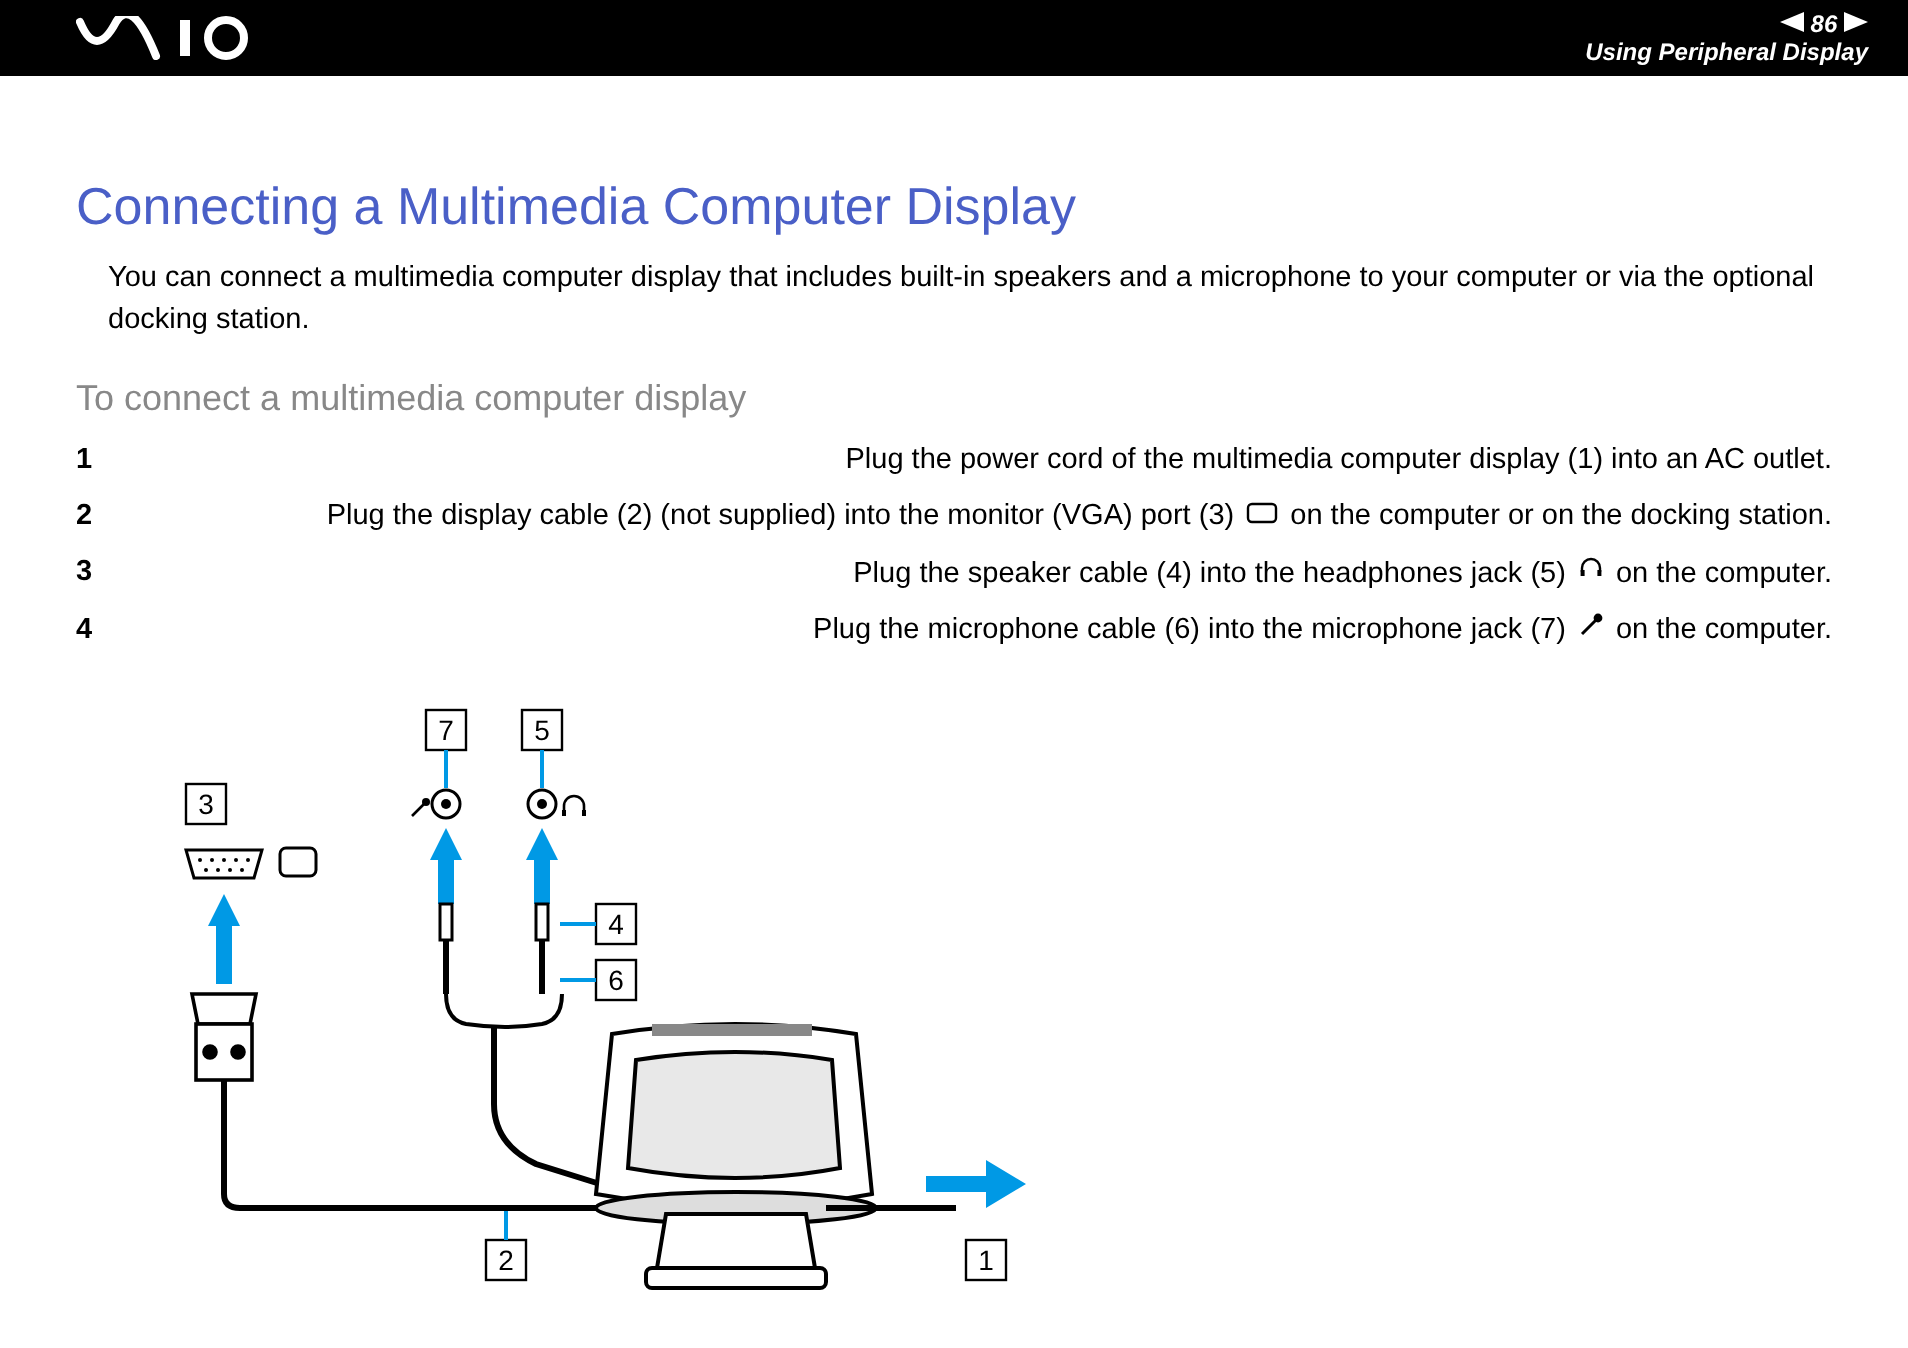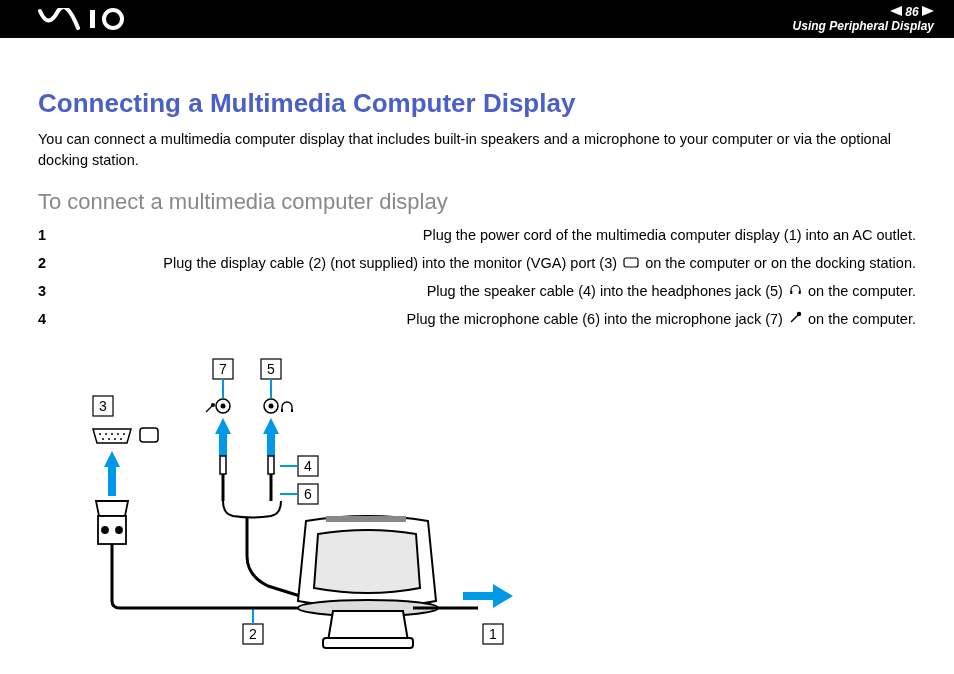--- a/index.html
+++ b/index.html
@@ -36,32 +36,32 @@
   .section-label {
     font-style: italic;
     font-weight: bold;
   }
   .content {
     padding: 50px 38px 20px 38px;
   }
   h1.title {
     color: #4a5fc7;
     font-size: 26px;
-    font-weight: bold;
+    font-weight: normal;
     margin: 0 0 10px 0;
   }
   p.intro {
     font-size: 14.5px;
     line-height: 1.45;
-    margin: 0 0 18px 0;
+    margin: 0 0 18px 16px;
     color: #000;
   }
   h2.subtitle {
     color: #888;
-    font-size: 22px;
+    font-size: 18px;
     font-weight: normal;
     margin: 0 0 10px 0;
   }
   ol.steps {
     margin: 0;
     padding: 0;
     list-style: none;
     counter-reset: step;
   }
   ol.steps li {

